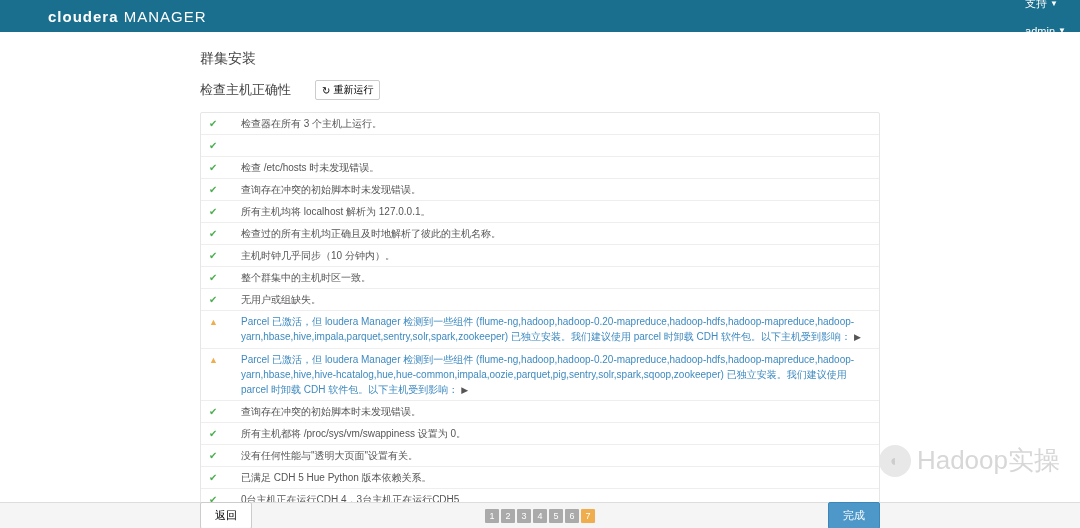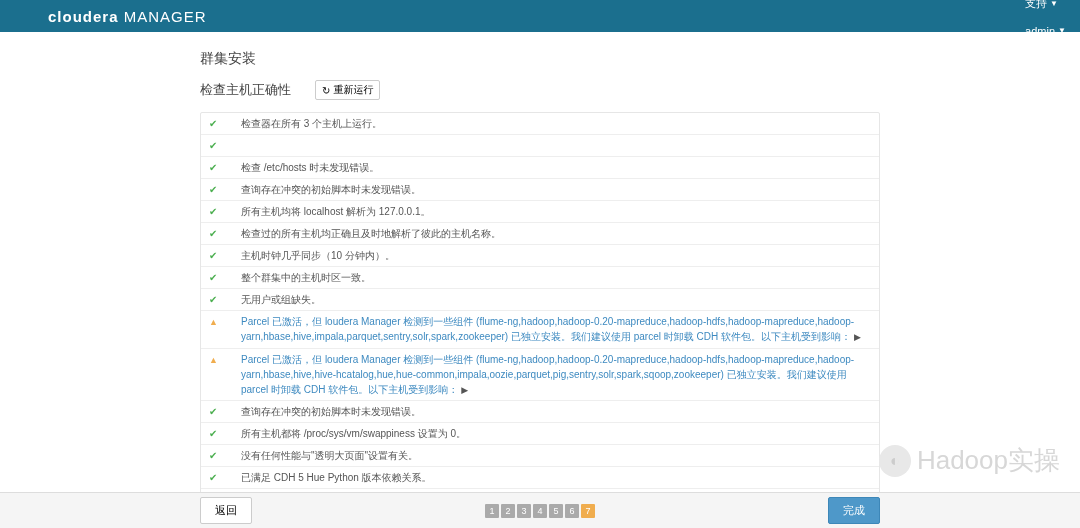--- a/index.html
+++ b/index.html
@@ -19,21 +19,21 @@
 .checklist { border: 1px solid #e6e6e6; border-radius: 2px; }
 .check-item { display: flex; align-items: flex-start; gap: 20px; padding: 3px 8px; border-bottom: 1px solid #eee; font-size: 10px; line-height: 1.5; }
 .check-item:last-child { border-bottom: none; }
 .icon-ok { color: #4caf50; flex: 0 0 12px; }
 .icon-ok::before { content: "✔"; }
 .icon-warn { color: #f0ad4e; flex: 0 0 12px; }
 .icon-warn::before { content: "▲"; font-size: 9px; }
 .check-text { flex: 1; color: #555; }
 .check-link { color: #3e8ac0; }
 .check-link .chev { color: #555; margin-left: 3px; font-size: 9px; }
-.footer { position: absolute; left: 0; right: 0; bottom: 0; height: 36px; background: #f5f5f5; border-top: 1px solid #ddd; display: flex; align-items: center; justify-content: space-between; padding: 0 200px; }
+.footer { position: absolute; left: 0; right: 0; bottom: 0; height: 26px; background: #f5f5f5; border-top: 1px solid #ddd; display: flex; align-items: center; justify-content: space-between; padding: 0 200px; }
 .btn { border: 1px solid #ccc; background: #fff; padding: 5px 14px; font-size: 11px; cursor: pointer; border-radius: 2px; }
 .btn-primary { background: #4e98c9; border-color: #3d87b8; color: #fff; }
 .steps { display: flex; gap: 2px; }
 .step { width: 14px; height: 14px; background: #aaa; color: #fff; font-size: 9px; display: flex; align-items: center; justify-content: center; border-radius: 1px; }
 .step.active { background: #f0ad4e; }
 .watermark { position: absolute; right: 20px; bottom: 50px; font-size: 26px; color: #d7d7d7; font-weight: 400; pointer-events: none; display: flex; align-items: center; gap: 6px; }
 .watermark .wm-icon { width: 32px; height: 32px; border-radius: 50%; background: #e8e8e8; display: flex; align-items: center; justify-content: center; font-size: 16px; color: #ccc; }
 </style>
 </head>
 <body>

